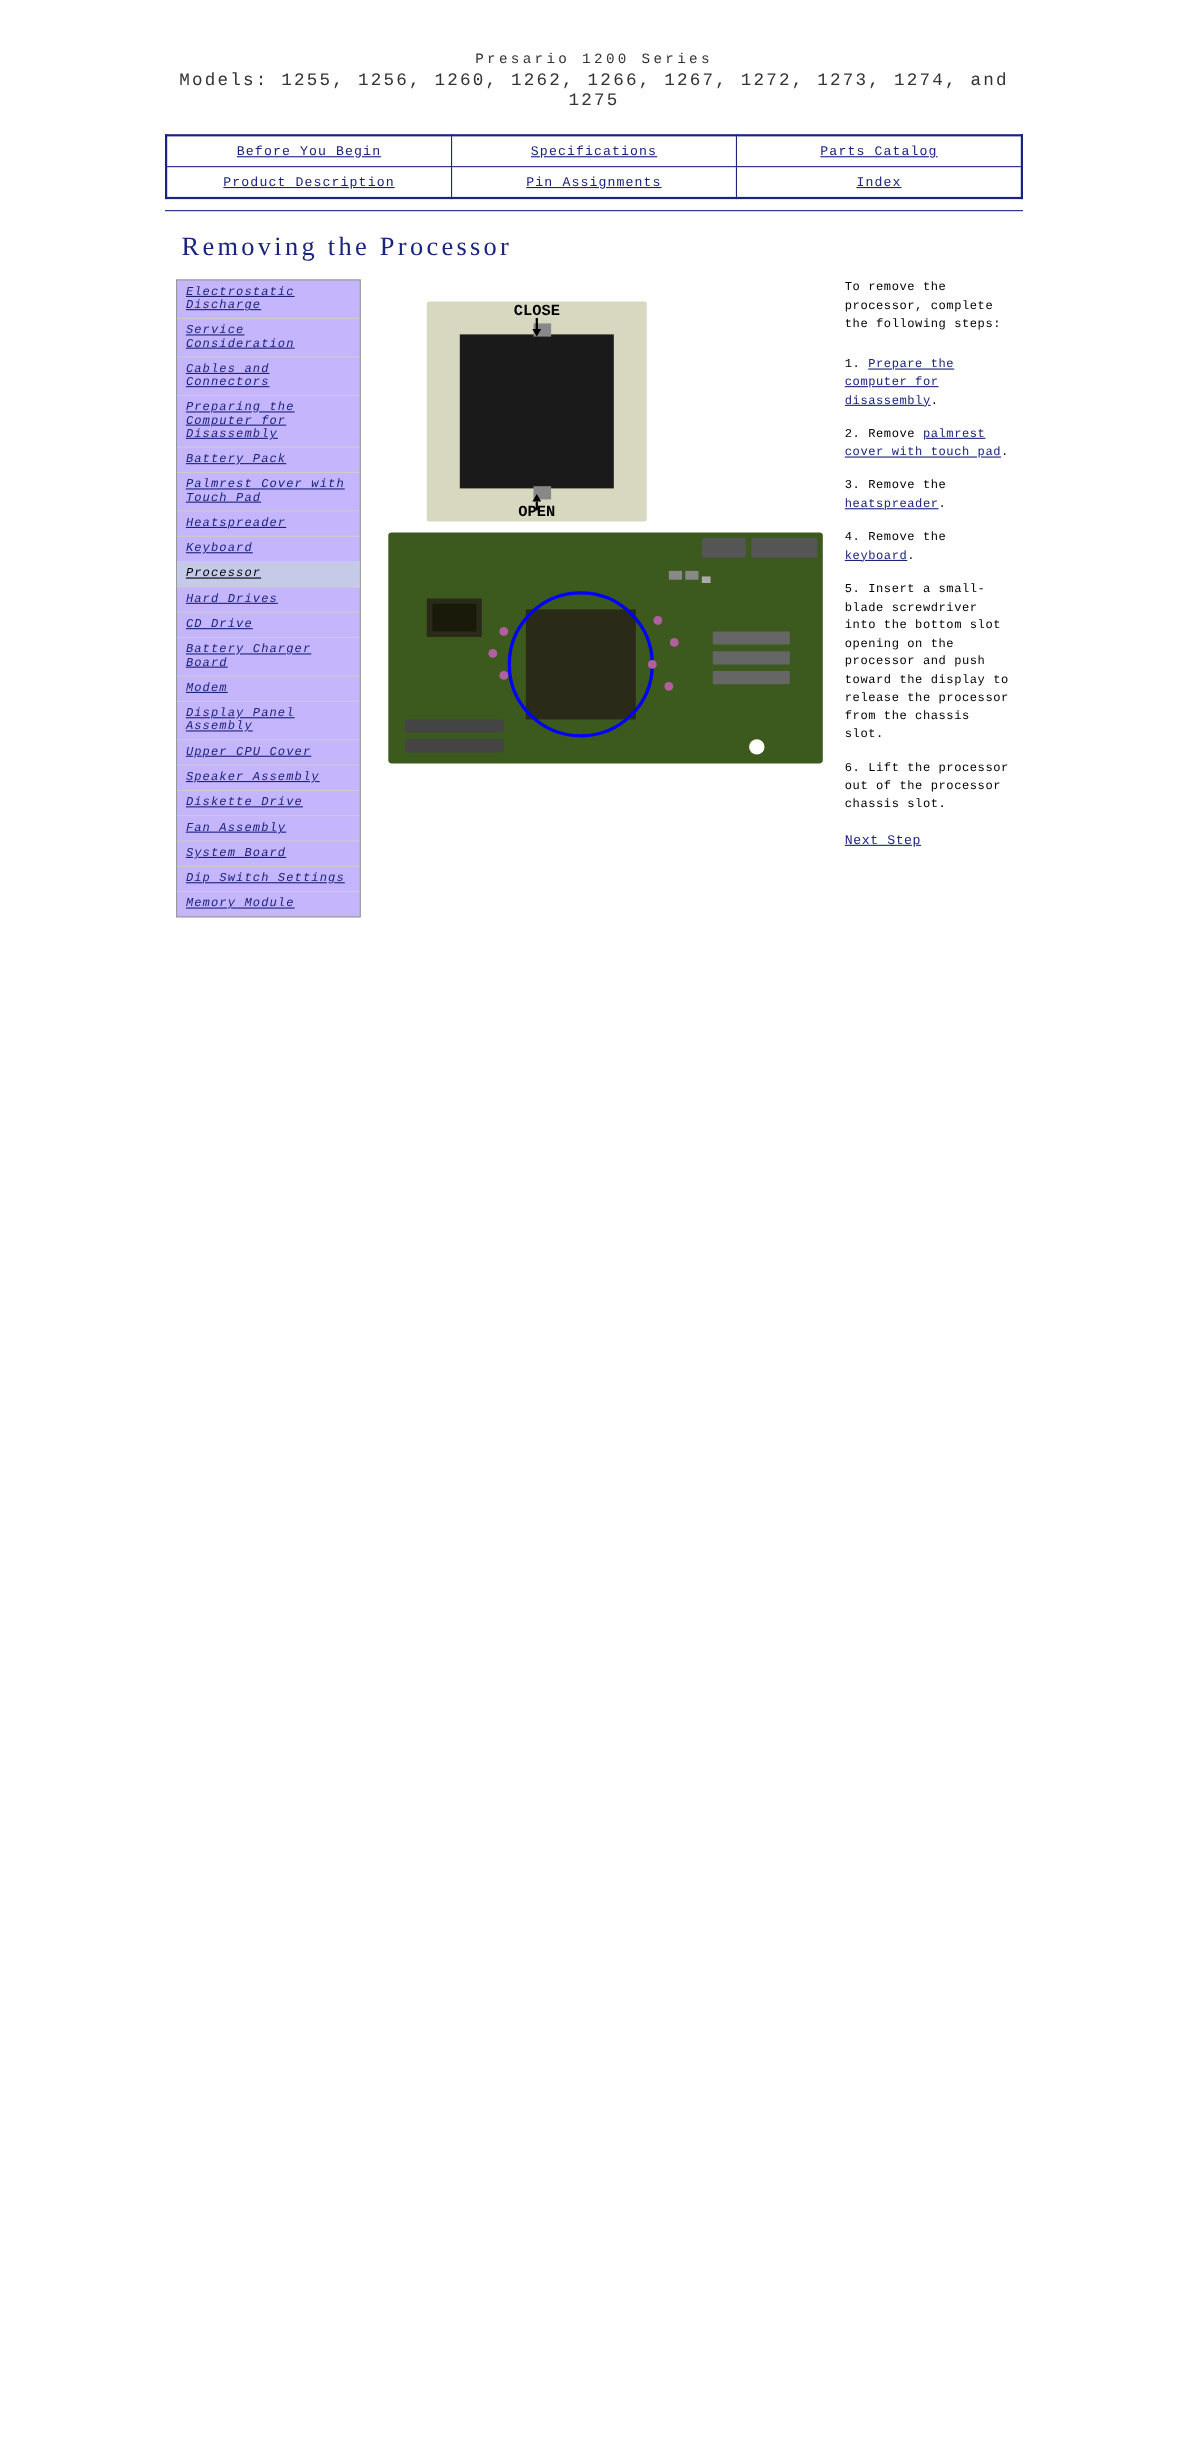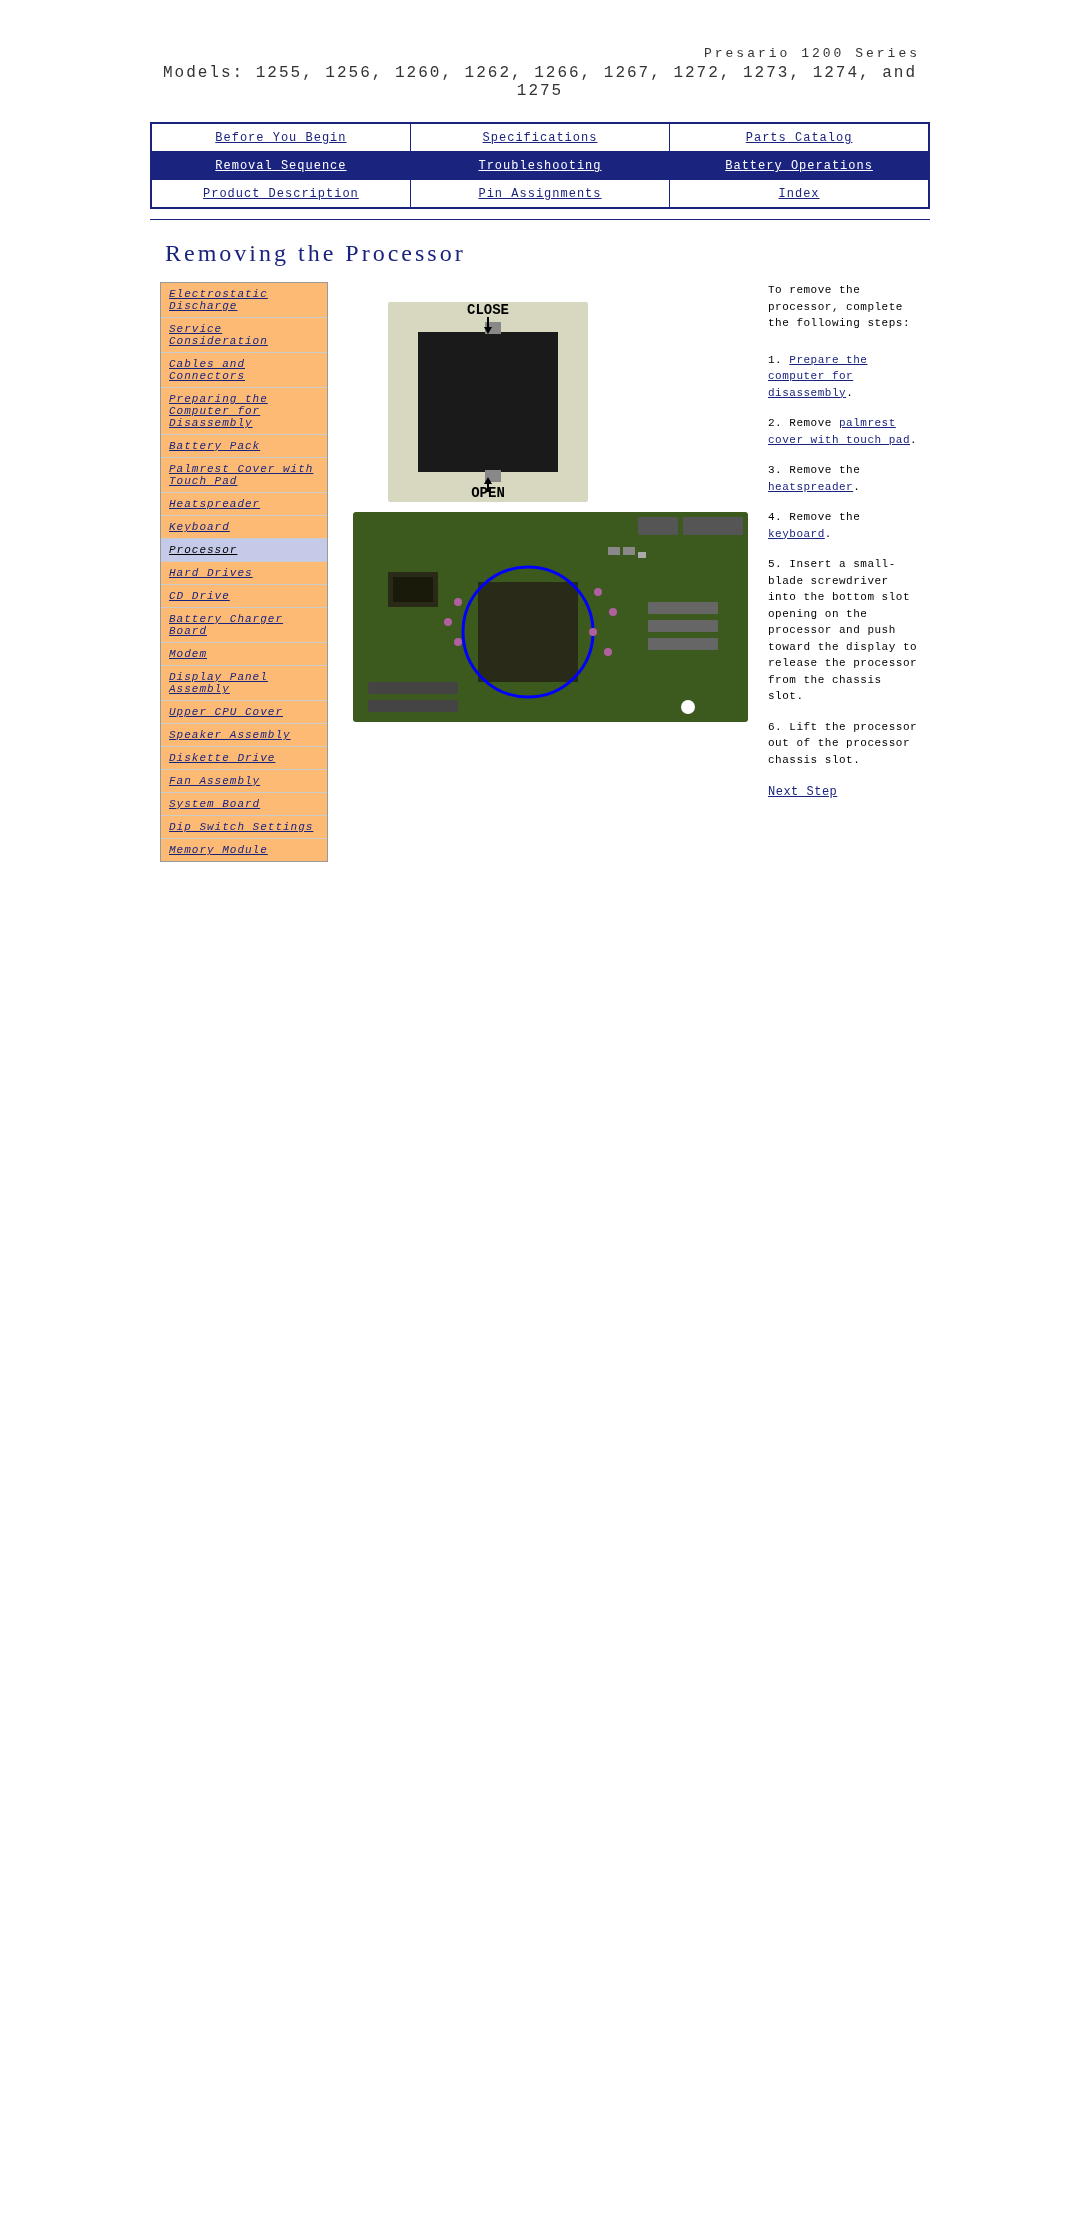--- a/index.html
+++ b/index.html
@@ -23,21 +23,20 @@
       font-weight: normal;
       color: #1a237e;
       letter-spacing: 2px;
     }
     .header .series {
       font-family: "Courier New", Courier, monospace;
       font-size: 13px;
       letter-spacing: 3px;
       color: #333;
       margin-top: 6px;
-      text-align: right;
     }
     .header .models {
       font-family: "Courier New", Courier, monospace;
       font-size: 16px;
       letter-spacing: 2px;
       color: #333;
       margin-top: 3px;
     }
 
     
@@ -91,21 +90,21 @@
       flex-direction: row;
       padding: 5px 10px;
       gap: 10px;
     }
 
     
     .sidebar {
       width: 168px;
       min-width: 168px;
       border: 1px solid #999;
-      background: #fdba74;
+      background: #c4b5fd;
     }
     .sidebar-item {
       display: block;
       padding: 5px 8px;
       border-bottom: 1px solid #ccc;
       color: #1a237e;
       text-decoration: underline;
       font-family: "Courier New", Courier, monospace;
       font-size: 11px;
       letter-spacing: 1px;
@@ -180,25 +179,20 @@
   <div class="series">Presario 1200 Series</div>
   <div class="models">Models: 1255, 1256, 1260, 1262, 1266, 1267, 1272, 1273, 1274, and 1275</div>
 </div>
 
 <table class="nav-table">
   <tbody id="nav-tbody">
       <tr>
         <td><a href="#">Before You Begin</a></td>
         <td><a href="#">Specifications</a></td>
         <td><a href="#">Parts Catalog</a></td>
-      </tr>
-      <tr class="highlight">
-        <td style="background: rgb(26, 35, 126);"><a href="#" style="color: rgb(255, 255, 255);">Removal Sequence</a></td>
-        <td><a href="#">Troubleshooting</a></td>
-        <td><a href="#">Battery Operations</a></td>
       </tr>
       <tr>
         <td><a href="#">Product Description</a></td>
         <td><a href="#">Pin Assignments</a></td>
         <td><a href="#">Index</a></td>
       </tr>
     </tbody>
 </table>
 
 <hr class="divider">

